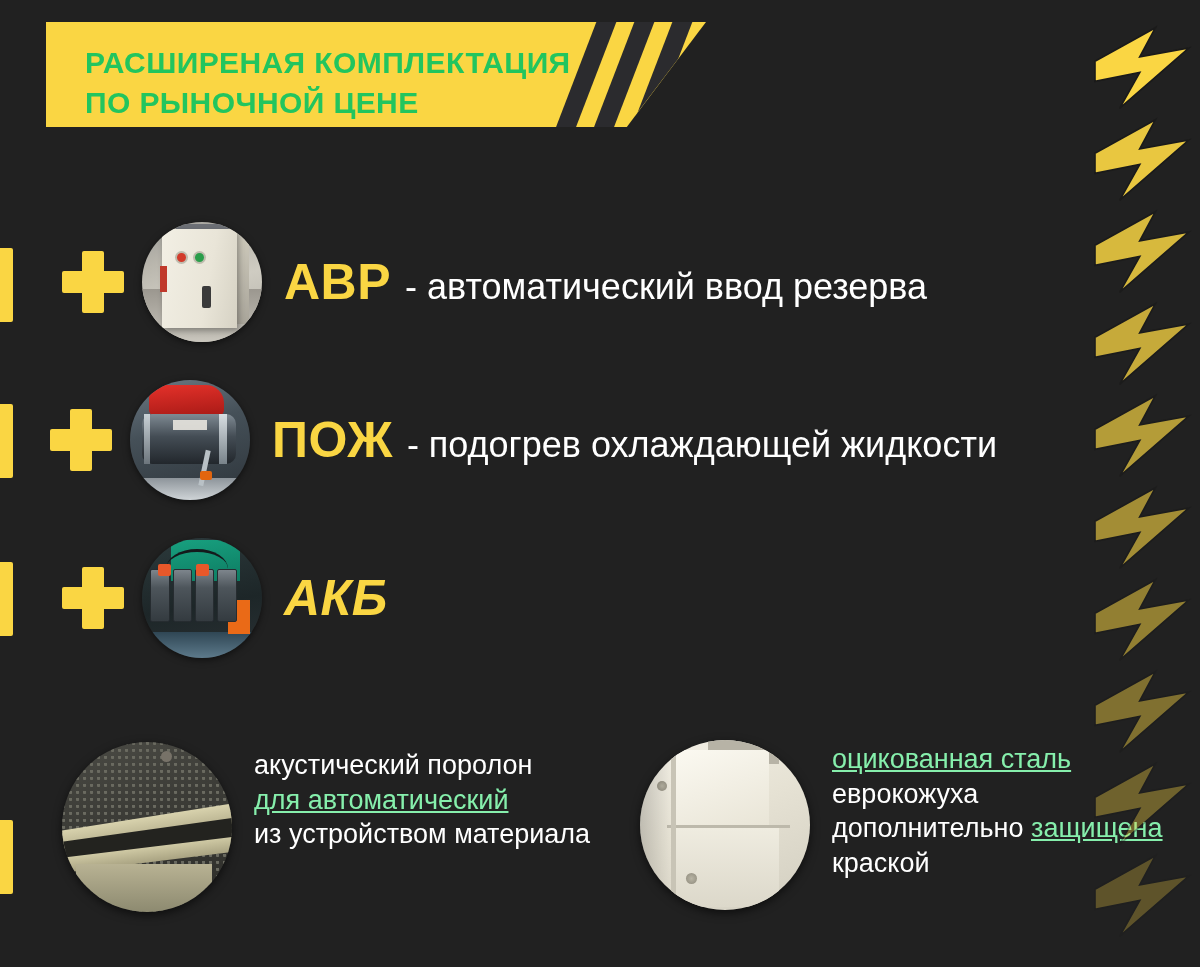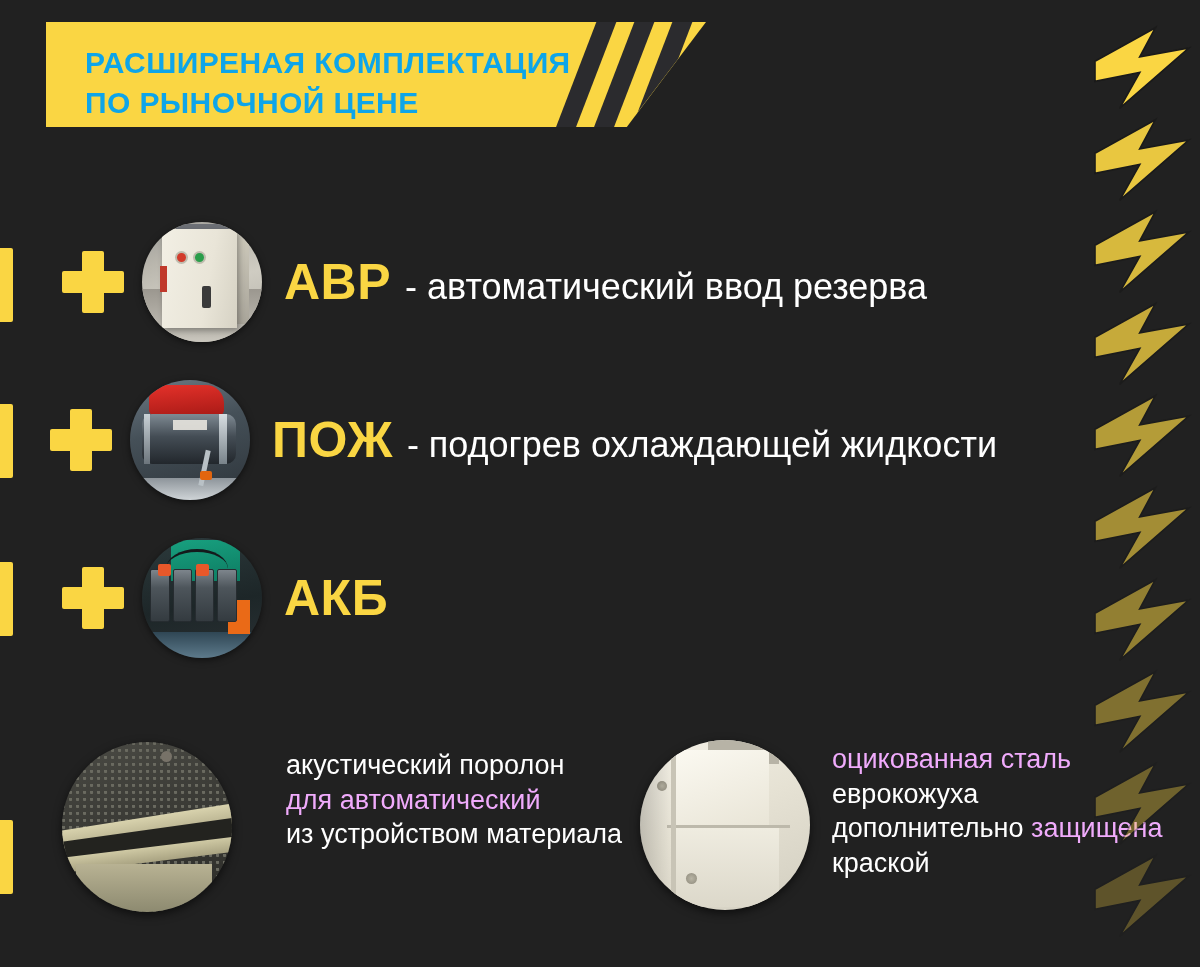--- a/index.html
+++ b/index.html
@@ -27,21 +27,21 @@
   }
   .banner-stripes i{
     position:absolute;top:-14px;width:20px;height:134px;
     background:#2b2b2e;transform:skewX(-21deg);display:block;
   }
   .banner-stripes i:nth-child(1){left:20px;}
   .banner-stripes i:nth-child(2){left:58px;}
   .banner-stripes i:nth-child(3){left:96px;}
   .banner-title{
     position:absolute;left:39px;top:21px;
-    color:#0ea5e9;
+    color:#22c55e;
     font-size:30px;line-height:1.34;
     font-weight:bold;letter-spacing:.4px;
     white-space:pre-line;
     text-transform:uppercase;
   }
 
   
   .tab{position:absolute;left:0;width:13px;background:#fad643;border-radius:0 2px 2px 0;}
   .tab.t1{top:248px;height:74px;}
   .tab.t2{top:404px;height:74px;}
@@ -116,26 +116,26 @@
   .ph-akb .orange2{position:absolute;left:72%;top:52%;width:18%;height:28%;background:#ea6a17;}
   .ph-akb .floor2{position:absolute;left:0;bottom:0;width:100%;height:22%;
     background:linear-gradient(180deg,#2f4654,#5d7a8b);}
   .ph-akb .wire{position:absolute;left:20%;top:9%;width:52%;height:14%;
     border-top:3px solid #141a1c;border-radius:50%/100% 100% 0 0;}
 
   
   .ftext{display:flex;align-items:baseline;white-space:nowrap;}
   .abbr{color:#fad643;font-weight:bold;font-size:50px;letter-spacing:.5px;line-height:1;}
   .desc{color:#ffffff;font-size:36px;line-height:1;margin-left:14px;font-weight:normal;}
-  .f3 .abbr{font-size:50px;}
+  .f3 .abbr{font-size:50px;font-style:italic;}
   .f3 .desc{font-size:35px;}
 
   
   .bottom{position:absolute;display:flex;align-items:flex-start;}
-  .b-left{left:62px;top:742px;gap:32px;}
+  .b-left{left:62px;top:742px;}
   .b-right{left:640px;top:740px;}
 
   .bthumb{width:170px;height:170px;flex:0 0 170px;border-radius:50%;overflow:hidden;
     position:relative;box-shadow:0 3px 10px rgba(0,0,0,.6);margin-right:22px;}
 
   
   .ph-foam{position:absolute;inset:0;
     background:
       radial-gradient(circle at 22% 18%, #6a6a60 0 1.5px, transparent 2px) 0 0/7px 7px,
       linear-gradient(165deg,#4a4a44 0%,#3c3c37 40%,#2c2c28 100%);}
@@ -161,21 +161,21 @@
   .ph-steel .screw1{position:absolute;left:10%;top:24%;width:10px;height:10px;border-radius:50%;
     background:radial-gradient(circle,#b8b4a4,#8e8a7c);}
   .ph-steel .screw2{position:absolute;left:27%;top:78%;width:11px;height:11px;border-radius:50%;
     background:radial-gradient(circle,#b8b4a4,#8e8a7c);}
   .ph-steel .shadow{position:absolute;left:0;top:0;width:18%;height:100%;
     background:linear-gradient(90deg,rgba(0,0,0,.18),transparent);}
   .ph-steel .top-gray{position:absolute;left:40%;top:0;width:42%;height:14%;background:#b7b3a6;}
 
   .btext{font-size:27px;line-height:1.28;color:#ffffff;padding-top:6px;}
   .b-right .btext{padding-top:2px;}
-  .btext .y{color:#f0abfc;}
+  .btext .y{color:#86efac;text-decoration:underline;}
 
   
   .bolts{position:absolute;right:0;top:0;width:120px;height:967px;overflow:hidden;}
   .bolt{position:absolute;right:2px;width:112px;height:112px;}
   .bolt svg{display:block;width:100%;height:100%;}
 </style>
 </head>
 <body>
 
 <div class="slide">

